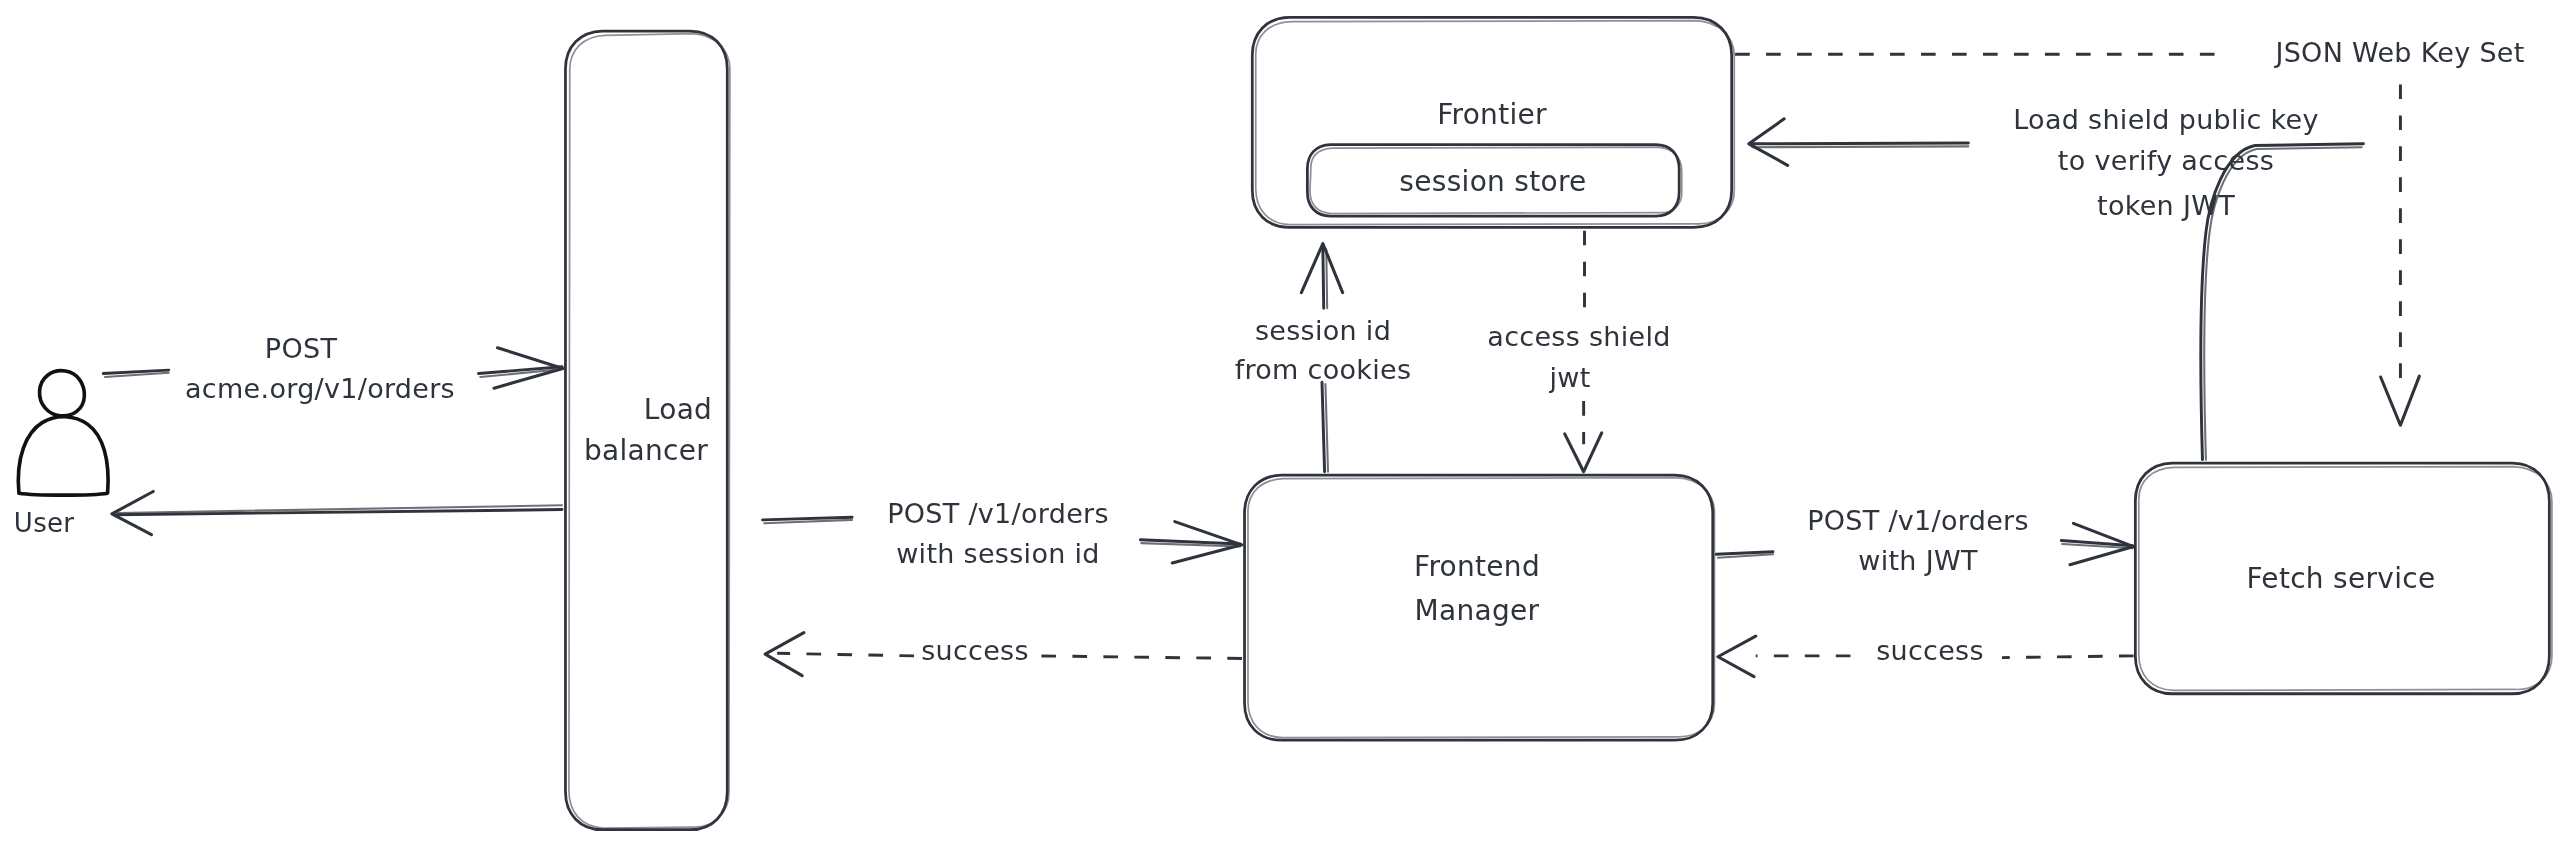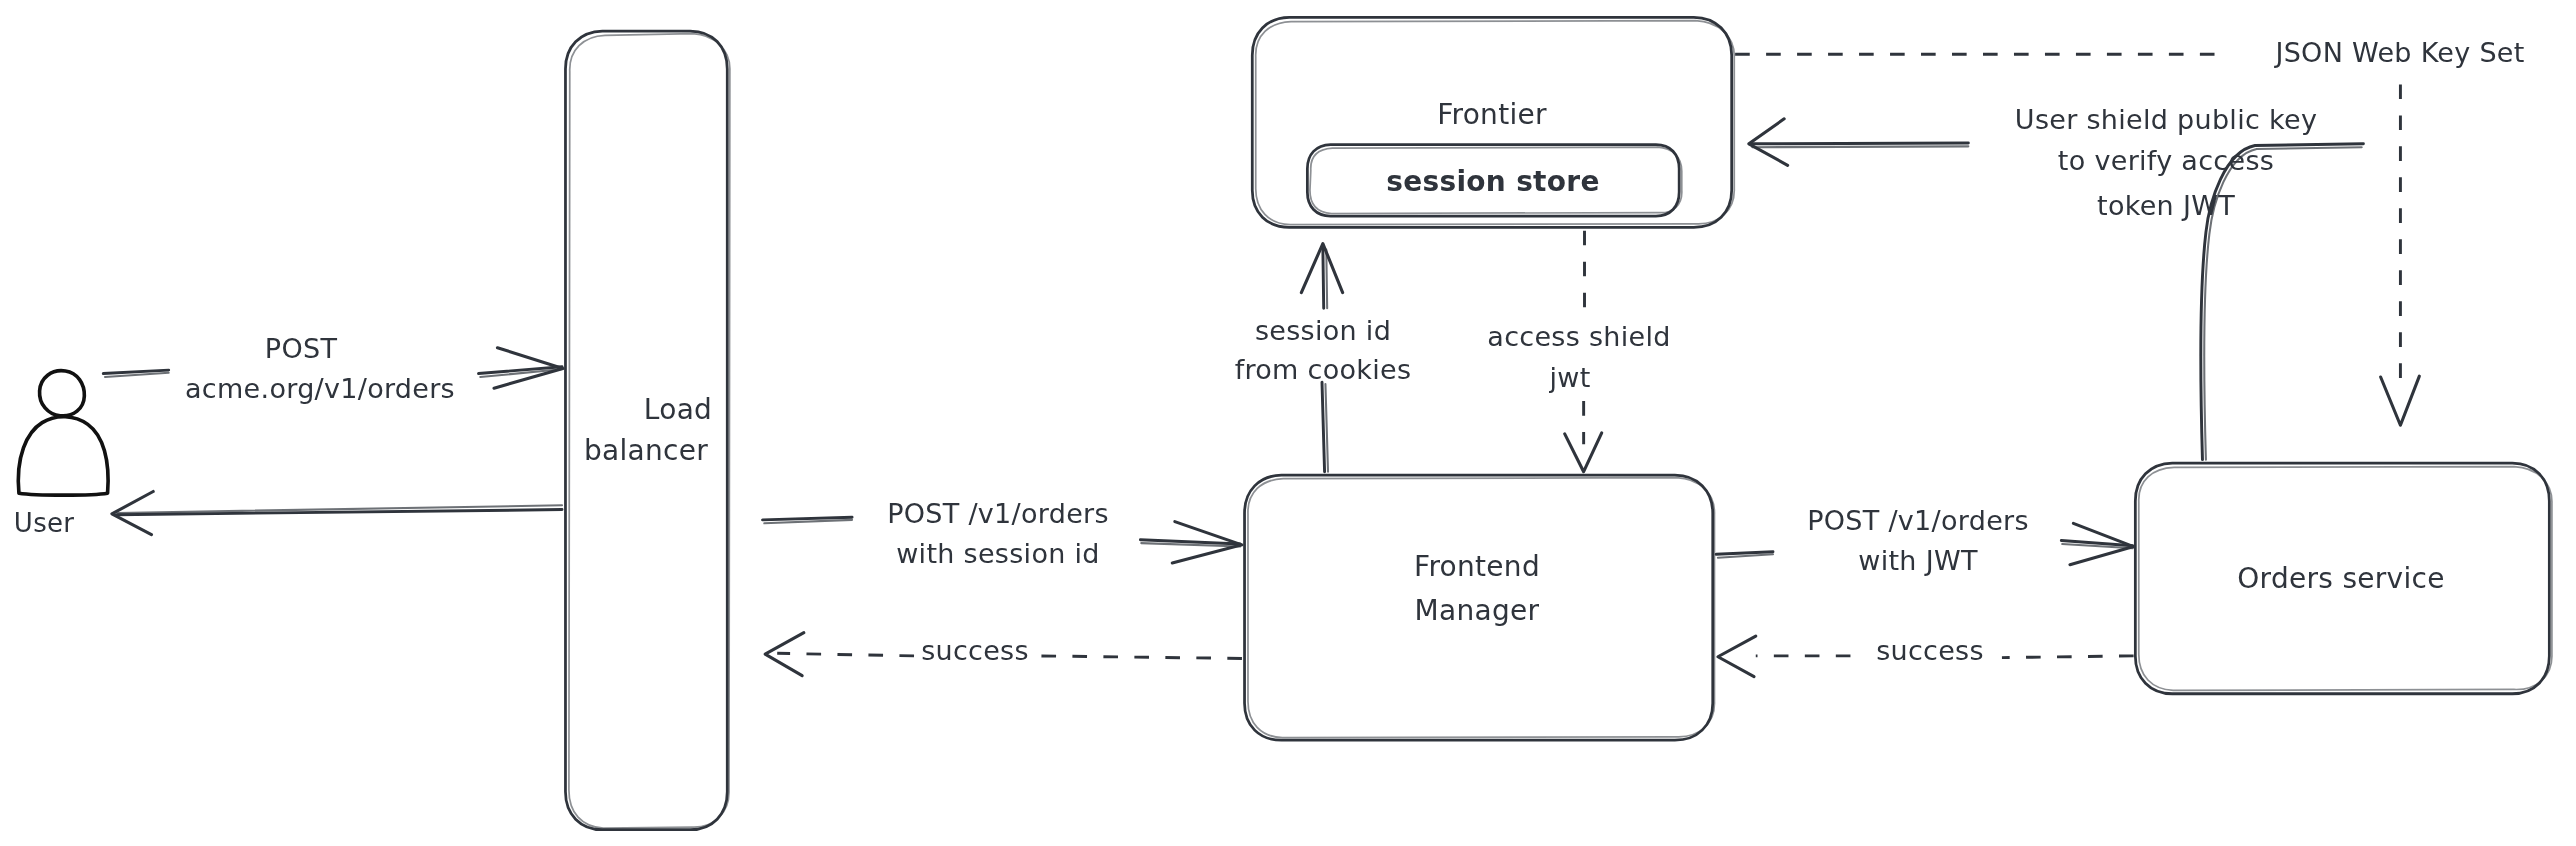--- a/index.html
+++ b/index.html
@@ -235,46 +235,46 @@
 
   </svg>
 
   <div class="lbl actor-label left-anchor" style="left:13.8px; top:508px;">User</div>
 
   <div class="lbl node-title" style="left:646px; top:392px;margin-left:32px;">Load</div>
   <div class="lbl node-title" style="left:646px; top:433px;">balancer</div>
 
   <div class="lbl node-title" style="left:1492px; top:97px;">Frontier</div>
 
-  <div class="lbl node-title" style="left:1493px; top:164px;font-weight:bold;">session store</div>
+  <div class="lbl node-title" style="left:1493px; top:164px;">session store</div>
 
   <div class="lbl node-title" style="left:1477px; top:549px;">Frontend</div>
   <div class="lbl node-title" style="left:1477px; top:593px;">Manager</div>
 
-  <div class="lbl node-title" style="left:2341px; top:561px;">Orders service</div>
+  <div class="lbl node-title" style="left:2341px; top:561px;">Fetch service</div>
 
   <div class="lbl edge-label" style="left:301px; top:332px;">POST</div>
   <div class="lbl edge-label" style="left:320px; top:372px;">acme.org/v1/orders</div>
 
   <div class="lbl edge-label" style="left:998px; top:497px;">POST /v1/orders</div>
   <div class="lbl edge-label" style="left:998px; top:537px;">with session id</div>
 
   <div class="lbl edge-label" style="left:975px; top:634px;">success</div>
 
   <div class="lbl edge-label" style="left:1323px; top:314px;">session id</div>
   <div class="lbl edge-label" style="left:1323px; top:353px;">from cookies</div>
 
   <div class="lbl edge-label" style="left:1579px; top:320px;">access shield</div>
   <div class="lbl edge-label" style="left:1570px; top:361px;">jwt</div>
 
   <div class="lbl edge-label" style="left:1918px; top:504px;">POST /v1/orders</div>
   <div class="lbl edge-label" style="left:1918px; top:544px;">with JWT</div>
 
   <div class="lbl edge-label" style="left:1930px; top:634px;">success</div>
 
-  <div class="lbl edge-label" style="left:2166px; top:103px;">User shield public key</div>
+  <div class="lbl edge-label" style="left:2166px; top:103px;">Load shield public key</div>
   <div class="lbl edge-label" style="left:2166px; top:144px;">to verify access</div>
   <div class="lbl edge-label" style="left:2166px; top:189px;">token JWT</div>
 
   <div class="lbl edge-label" style="left:2400px; top:36px;">JSON Web Key Set</div>
 
 </div>
 
 
 </body></html>

